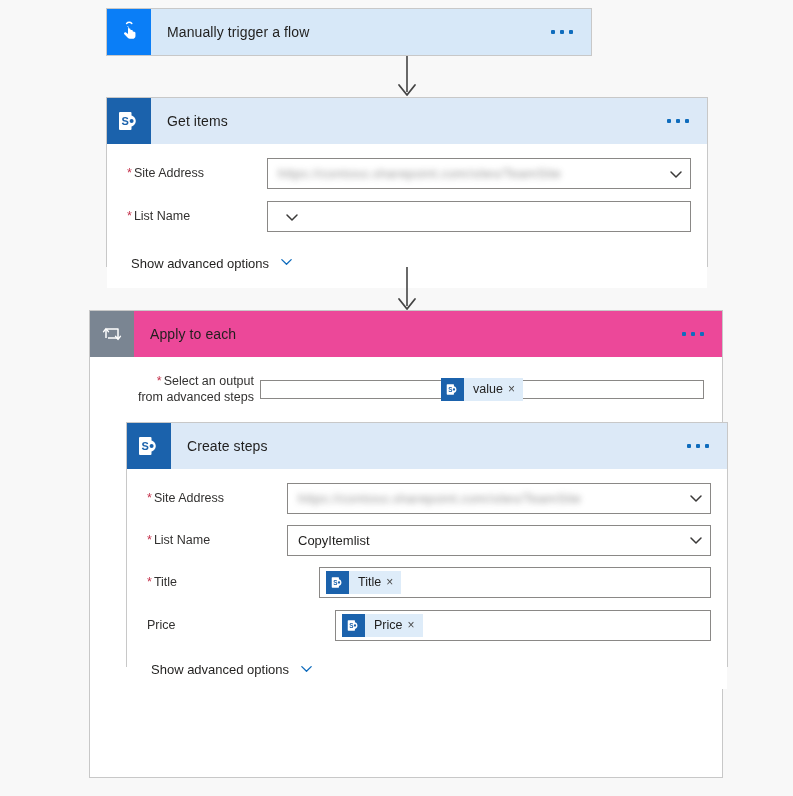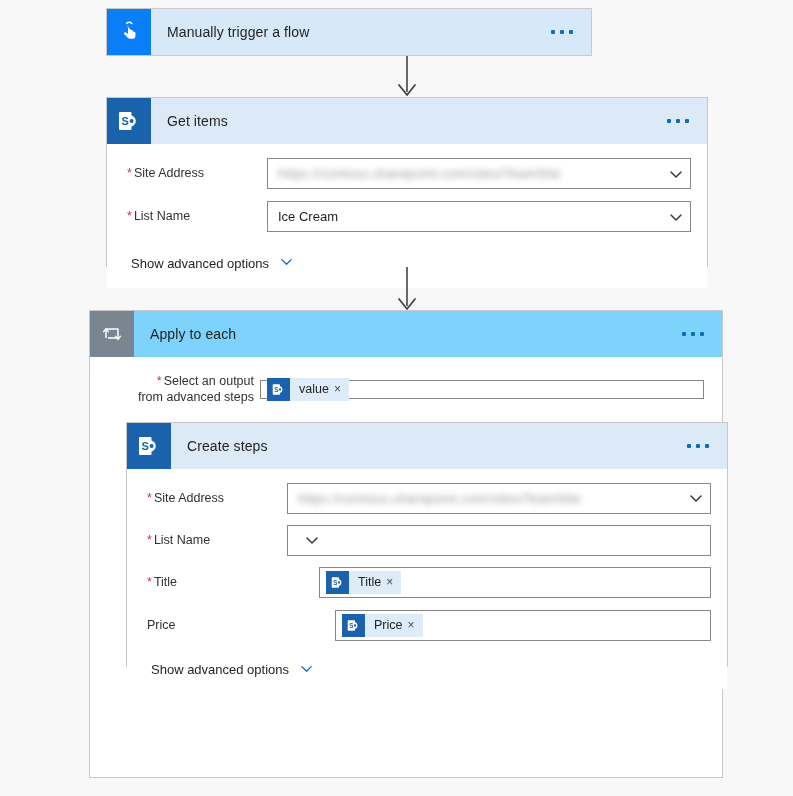--- a/index.html
+++ b/index.html
@@ -24,21 +24,21 @@
     box-sizing: border-box;
   }
   .card-header {
     height: 46px;
     display: flex;
     align-items: center;
     background: #dce9f7;
     position: relative;
   }
   .card-header.trigger { background: #d7e8f8; }
-  .card-header.loop    { background: #7dd3fc; }
+  .card-header.loop    { background: #ec4899; }
 
   .icon-tile {
     width: 44px;
     height: 46px;
     flex: 0 0 44px;
     display: flex;
     align-items: center;
     justify-content: center;
     background: #0a7ef7;
   }
@@ -263,21 +263,20 @@
             </svg>
         </span>
       </div>
     </div>
 
     <div class="field-row">
       <div class="field-label">
         <span class="req">*</span><span>List Name</span>
       </div>
       <div class="field-control">
-        <div class="field-value">Ice Cream</div>
         <span class="chevron">
           <svg width="16" height="16" viewBox="0 0 16 16">
               <path d="M3 6 L8 11 L13 6" fill="none" stroke="#3b3a39" stroke-width="1.5" stroke-linecap="round" stroke-linejoin="round"></path>
             </svg>
         </span>
       </div>
     </div>
 
     <div class="show-advanced">
       <span class="sa-text">Show advanced options</span>
@@ -317,21 +316,21 @@
     </div>
   </div>
 
   <div class="loop-body">
 
     <div class="field-row" style="margin-bottom:16px;">
       <div class="field-label two-line" style="width:152px; flex:0 0 152px;">
         <span class="req">*</span><span>Select an output</span><br>
         <span>from advanced steps</span>
       </div>
-      <div class="field-control token-field" style="height:19px;">
+      <div class="field-control token-field" style="height:19px;justify-content:center;">
         <span class="token">
           <span class="token-icon">
             <svg width="15" height="15" viewBox="0 0 26 26">
               <rect x="3" y="4" width="12.5" height="18" rx="1" fill="#ffffff"></rect>
               <text x="9.2" y="17.2" font-family="Liberation Sans, sans-serif" font-size="11" font-weight="bold" fill="#1b62ac" text-anchor="middle">S</text>
               <path d="M14 7.2a5.8 5.8 0 0 1 0 11.6z" fill="#ffffff"></path>
               <circle cx="15.6" cy="13" r="2.0" fill="#1b62ac"></circle>
             </svg>
           </span>
           <span class="token-label">value</span>
@@ -372,20 +371,21 @@
                 </svg>
             </span>
           </div>
         </div>
 
         <div class="field-row" style="margin-bottom:11px;">
           <div class="field-label">
             <span class="req">*</span><span>List Name</span>
           </div>
           <div class="field-control">
+            <div class="field-value">CopyItemlist</div>
             <span class="chevron">
               <svg width="16" height="16" viewBox="0 0 16 16">
                   <path d="M3 6 L8 11 L13 6" fill="none" stroke="#3b3a39" stroke-width="1.5" stroke-linecap="round" stroke-linejoin="round"></path>
                 </svg>
             </span>
           </div>
         </div>
 
         <div class="field-row" style="gap:32px;">
           <div class="field-label">

